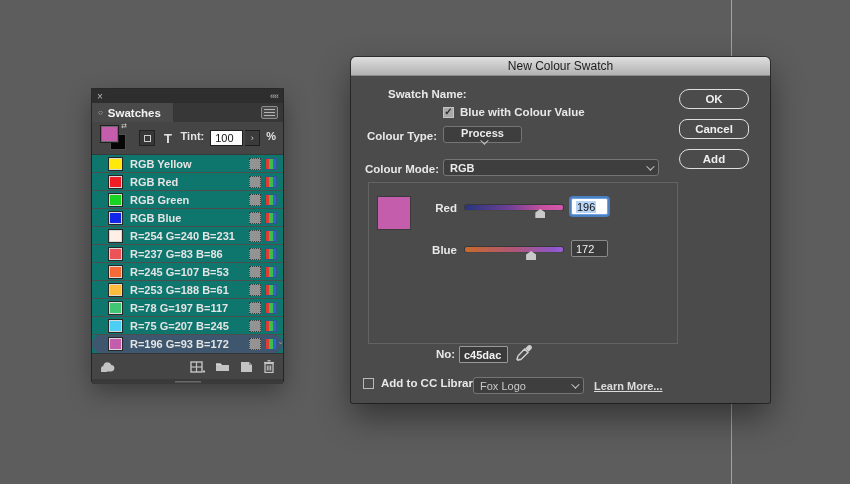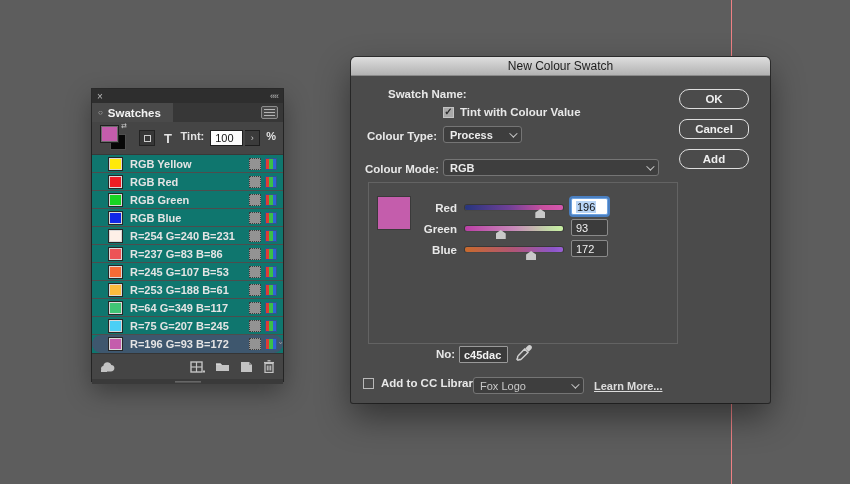--- a/index.html
+++ b/index.html
@@ -333,21 +333,21 @@
         <span class="icon-rgb">
             <i class="r"></i>
             <i class="g"></i>
             <i class="b"></i>
           </span>
       </span>
     </div>
 
     <div class="swatch-row">
       <span class="swatch-chip" style="background: rgb(64, 197, 117);"></span>
-      <span class="swatch-label">R=64 G=349 B=117</span>
+      <span class="swatch-label">R=78 G=197 B=117</span>
       <span class="row-icons">
         <span class="icon-dotted"></span>
         <span class="icon-rgb">
             <i class="r"></i>
             <i class="g"></i>
             <i class="b"></i>
           </span>
       </span>
     </div>
 
@@ -424,25 +424,25 @@
     </div>
 </div>
 
 <div class="dialog">
   <div class="dialog-titlebar">New Colour Swatch</div>
 
   <div class="dlg-label" style="left:37px; top:31px;">Swatch Name:</div>
 
   <div class="check-row" style="left:92px; top:49px;">
     <span class="checkbox checked" id="cb-name">✓</span>
-    <span class="dlg-label" style="position:static;">Tint with Colour Value</span>
+    <span class="dlg-label" style="position:static;">Blue with Colour Value</span>
   </div>
 
   <div class="dlg-label" style="left:16px; top:73px; width:73px;">Colour Type:</div>
-  <div class="dropdown" style="left:92px; top:69px; width:79px;">
+  <div class="dropdown" style="left:92px; top:69px; width:79px;flex-direction:column;">
     <span class="dd-text">Process</span>
     <span class="chev"></span>
   </div>
 
   <div class="dlg-label" style="left:14px; top:106px; width:75px;">Colour Mode:</div>
   <div class="dropdown" style="left:92px; top:102px; width:216px;">
     <span class="dd-text">RGB</span>
     <span class="chev"></span>
   </div>
 
@@ -450,28 +450,20 @@
   <div class="preview-swatch" id="preview-swatch" style="background: rgb(196, 93, 172);"></div>
 
   <div class="slider-row" style="top:143px;">
     <span class="slider-label">Red</span>
     <span class="slider-track track-red"></span>
     <span class="slider-thumb" style="left: 189.325px;"></span>
     <span class="value-field focused">
         <span class="sel">196</span>
       </span>
   </div>
-  <div class="slider-row" style="top:164px;">
-    <span class="slider-label">Green</span>
-    <span class="slider-track track-green"></span>
-    <span class="slider-thumb" style="left: 149.741px;"></span>
-    <span class="value-field">
-        <span>93</span>
-      </span>
-  </div>
   <div class="slider-row" style="top:185px;">
     <span class="slider-label">Blue</span>
     <span class="slider-track track-blue"></span>
     <span class="slider-thumb" style="left: 180.102px;"></span>
     <span class="value-field">
         <span>172</span>
       </span>
   </div>
 
   <div class="dlg-label" style="left:85px; top:291px;">No:</div>

